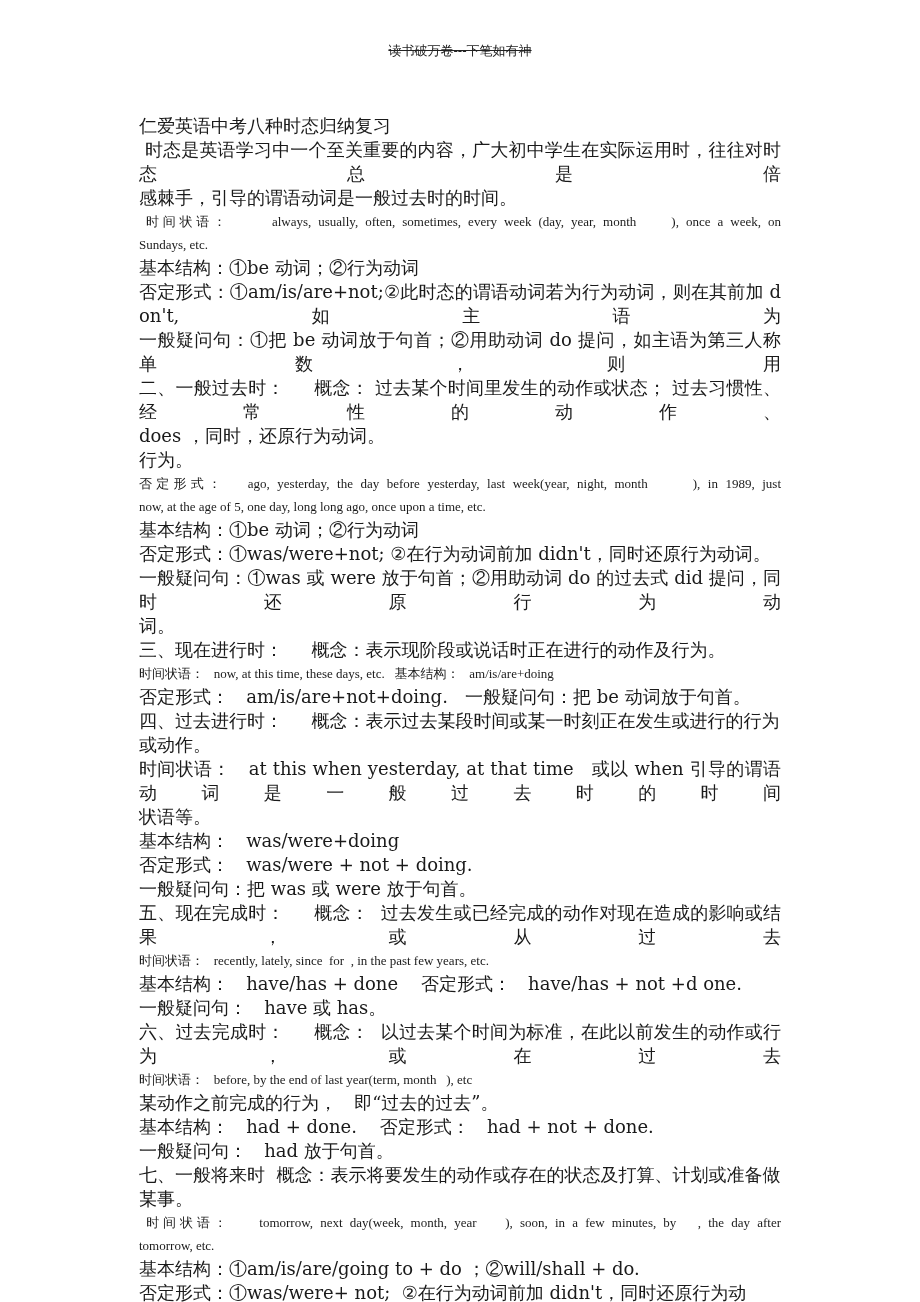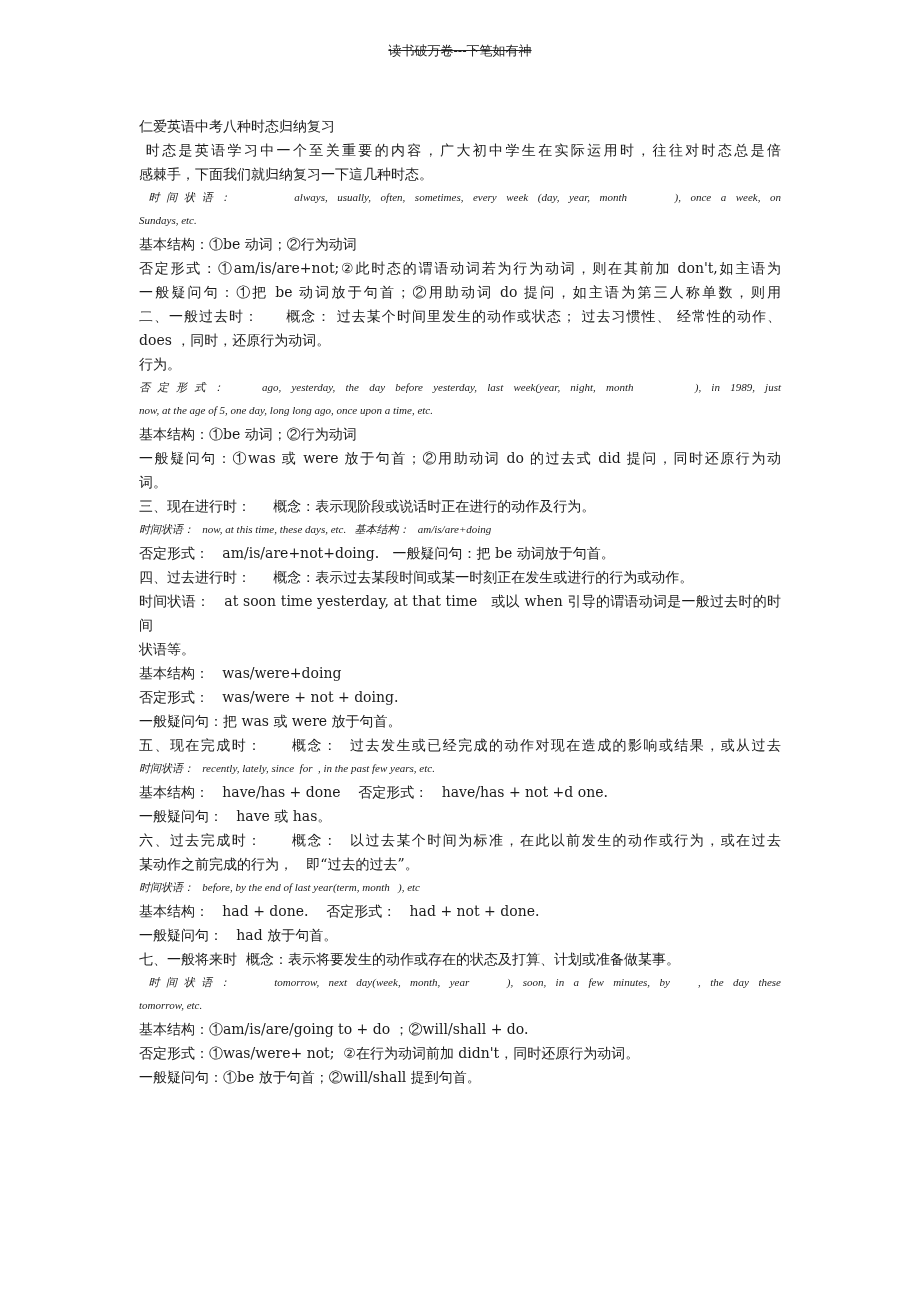--- a/index.html
+++ b/index.html
@@ -30,85 +30,85 @@
       text-underline-offset: -5px;
       letter-spacing: 0px;
     }
     .content {
       position: absolute;
       top: 114px;
       left: 139px;
       width: 642px;
     }
     .line {
-      font-size: 14px;
+      font-size: 18px;
       line-height: 24px;
       white-space: pre-wrap;
       word-break: break-all;
       margin: 0;
     }
     .line.small {
-      font-size: 11px;
+      font-size: 13px;
       line-height: 23px;
       font-family: "Liberation Serif", "DejaVu Serif", serif;
-      font-style: italic;
     }
     .justify {
       text-align: justify;
       text-align-last: justify;
     }
   </style>
 </head>
 <body>
 
 <div class="page-header">
   <span>读书破万卷---下笔如有神</span>
 </div>
 
 <div class="content">
   <p class="line">仁爱英语中考八种时态归纳复习</p>
   <p class="line justify"> 时态是英语学习中一个至关重要的内容，广大初中学生在实际运用时，往往对时态总是倍</p>
-  <p class="line">感棘手，下面我们就归纳复习一下這几种时态。</p>
+  <p class="line">感棘手，引导的谓语动词是一般过去时的时间。</p>
 
   <p class="line small justify"> 时间状语：      always, usually, often, sometimes, every week (day, year, month     ), once a week, on</p>
   <p class="line small">Sundays, etc.</p>
   <p class="line">基本结构：①be 动词；②行为动词</p>
   <p class="line justify">否定形式：①am/is/are+not;②此时态的谓语动词若为行为动词，则在其前加 don't,如主语为</p>
   <p class="line justify">一般疑问句：①把 be 动词放于句首；②用助动词 do 提问，如主语为第三人称单数，则用</p>
   <p class="line justify">二、一般过去时：     概念： 过去某个时间里发生的动作或状态； 过去习惯性、 经常性的动作、</p>
 
   <p class="line">does ，同时，还原行为动词。</p>
   <p class="line">行为。</p>
   <p class="line small justify">否定形式：   ago, yesterday, the day before yesterday, last week(year, night, month      ), in 1989, just</p>
   <p class="line small">now, at the age of 5, one day, long long ago, once upon a time, etc.</p>
   <p class="line">基本结构：①be 动词；②行为动词</p>
+  <p class="line">否定形式：①was/were+not; ②在行为动词前加 didn't，同时还原行为动词。</p>
   <p class="line justify">一般疑问句：①was 或 were 放于句首；②用助动词 do 的过去式 did 提问，同时还原行为动</p>
   <p class="line">词。</p>
 
   <p class="line">三、现在进行时：     概念：表示现阶段或说话时正在进行的动作及行为。</p>
   <p class="line small">时间状语：   now, at this time, these days, etc.   基本结构：   am/is/are+doing</p>
   <p class="line">否定形式：   am/is/are+not+doing.   一般疑问句：把 be 动词放于句首。</p>
 
   <p class="line">四、过去进行时：     概念：表示过去某段时间或某一时刻正在发生或进行的行为或动作。</p>
-  <p class="line justify">时间状语：   at soon time yesterday, at that time   或以 when 引导的谓语动词是一般过去时的时间</p>
+  <p class="line justify">时间状语：   at this when yesterday, at that time   或以 when 引导的谓语动词是一般过去时的时间</p>
   <p class="line">状语等。</p>
   <p class="line">基本结构：   was/were+doing</p>
   <p class="line">否定形式：   was/were + not + doing.</p>
   <p class="line">一般疑问句：把 was 或 were 放于句首。</p>
 
   <p class="line justify">五、现在完成时：     概念：  过去发生或已经完成的动作对现在造成的影响或结果，或从过去</p>
   <p class="line small">时间状语：   recently, lately, since  for  , in the past few years, etc.</p>
   <p class="line">基本结构：   have/has + done    否定形式：   have/has + not +d one.</p>
   <p class="line">一般疑问句：   have 或 has。</p>
 
   <p class="line justify">六、过去完成时：     概念：  以过去某个时间为标准，在此以前发生的动作或行为，或在过去</p>
+  <p class="line small">时间状语：   before, by the end of last year(term, month   ), etc</p>
   <p class="line">某动作之前完成的行为，   即“过去的过去”。</p>
-  <p class="line small">时间状语：   before, by the end of last year(term, month   ), etc</p>
   <p class="line">基本结构：   had + done.    否定形式：   had + not + done.</p>
   <p class="line">一般疑问句：   had 放于句首。</p>
 
   <p class="line">七、一般将来时  概念：表示将要发生的动作或存在的状态及打算、计划或准备做某事。</p>
-  <p class="line small justify"> 时间状语：    tomorrow, next day(week, month, year    ), soon, in a few minutes, by   , the day these</p>
+  <p class="line small justify"> 时间状语：    tomorrow, next day(week, month, year    ), soon, in a few minutes, by   , the day after</p>
   <p class="line small">tomorrow, etc.</p>
   <p class="line">基本结构：①am/is/are/going to + do ；②will/shall + do.</p>
   <p class="line">否定形式：①was/were+ not;  ②在行为动词前加 didn't，同时还原行为动词。</p>
   <p class="line">一般疑问句：①be 放于句首；②will/shall 提到句首。</p>
 </div>
 
 </body></html>

